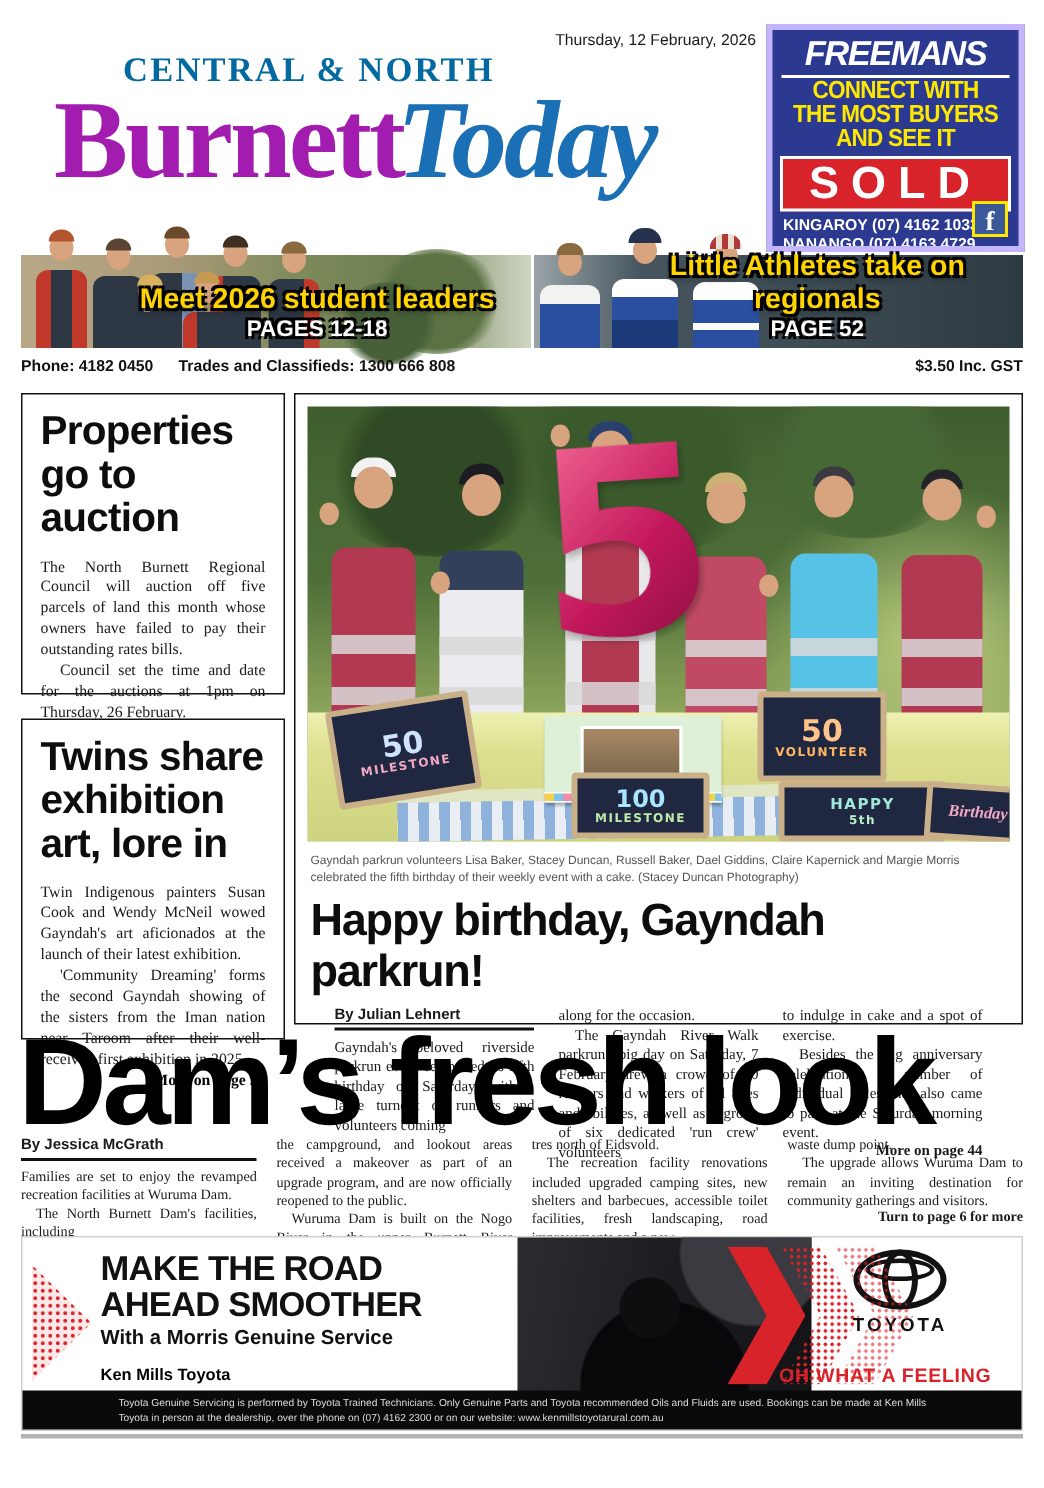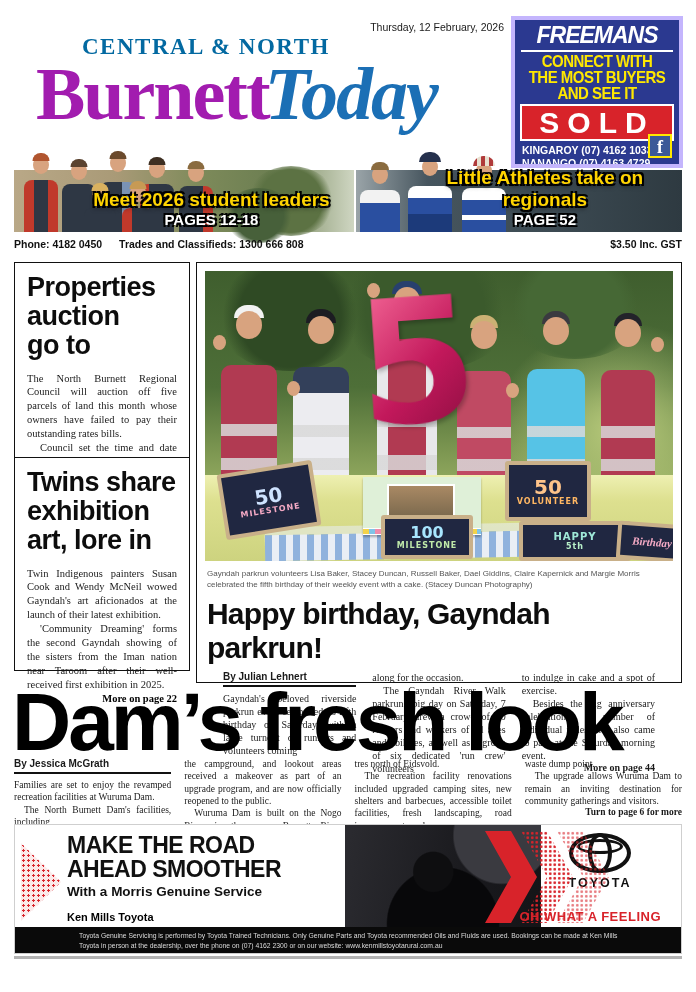--- a/index.html
+++ b/index.html
@@ -43,21 +43,21 @@
   .tree-blob { position:absolute; border-radius:50%; }
 
   
   .phone-bar { position:absolute; top:238px; left:14px; right:14px; font:bold 10.5px "Liberation Sans", sans-serif; color:#111; }
   .phone-bar .right { float:right; }
   .phone-bar .gap { display:inline-block; width:14px; }
 
   
   .abox { position:absolute; left:14px; width:176px; border:1.5px solid #111; background:#fff; padding:10px 12px; }
   .abox-1 { top:262px; height:201px; }
-  .abox-2 { top:457px; height:214px;padding-left:12px; }
+  .abox-2 { top:479px; height:214px;padding-left:12px; }
   .ahead { font:bold 27px "Liberation Sans", sans-serif; color:#0d0d0d; line-height:1.07; letter-spacing:-0.5px; }
   .abody { margin-top:12px; font:10.5px "Liberation Serif", serif; color:#1a1a1a; text-align:justify; line-height:1.32; }
   .abody p.ind { text-indent:13px; }
   .amore { font:bold 10.5px "Liberation Serif", serif; text-align:right; margin-top:2px; }
 
   
   .mainbox { position:absolute; left:196px; top:262px; width:486px; height:421px; border:1.5px solid #111; background:#fff; }
   .photo { position:relative; margin:8px; height:290px; overflow:hidden;
     background:linear-gradient(180deg,#3f5e2e 0%,#4e6f38 40%,#7c9651 62%,#a3b96b 82%,#b7c877 100%); }
   .caption { margin:4px 10px 0; font:8px "Liberation Sans", sans-serif; color:#555; line-height:1.35; }
@@ -231,22 +231,22 @@
 
   <div class="phone-bar">
     <span>Phone: 4182 0450</span><span class="gap"></span>
     <span>Trades and Classifieds: 1300 666 808</span>
     <span class="right">$3.50 Inc. GST</span>
   </div>
 
   <div class="abox abox-1">
     <div class="ahead">
       <div>Properties</div>
+      <div>go to</div>
       <div>auction</div>
-      <div>go to</div>
     </div>
     <div class="abody">
       <p>The North Burnett Regional Council will auction off five parcels of land this month whose owners have failed to pay their outstanding rates bills.</p>
       <p class="ind">Council set the time and date for the auctions at 1pm on Thursday, 26 February.</p>
     </div>
     <div class="amore">More on page 8</div>
   </div>
 
   <div class="abox abox-2">
     <div class="ahead">

